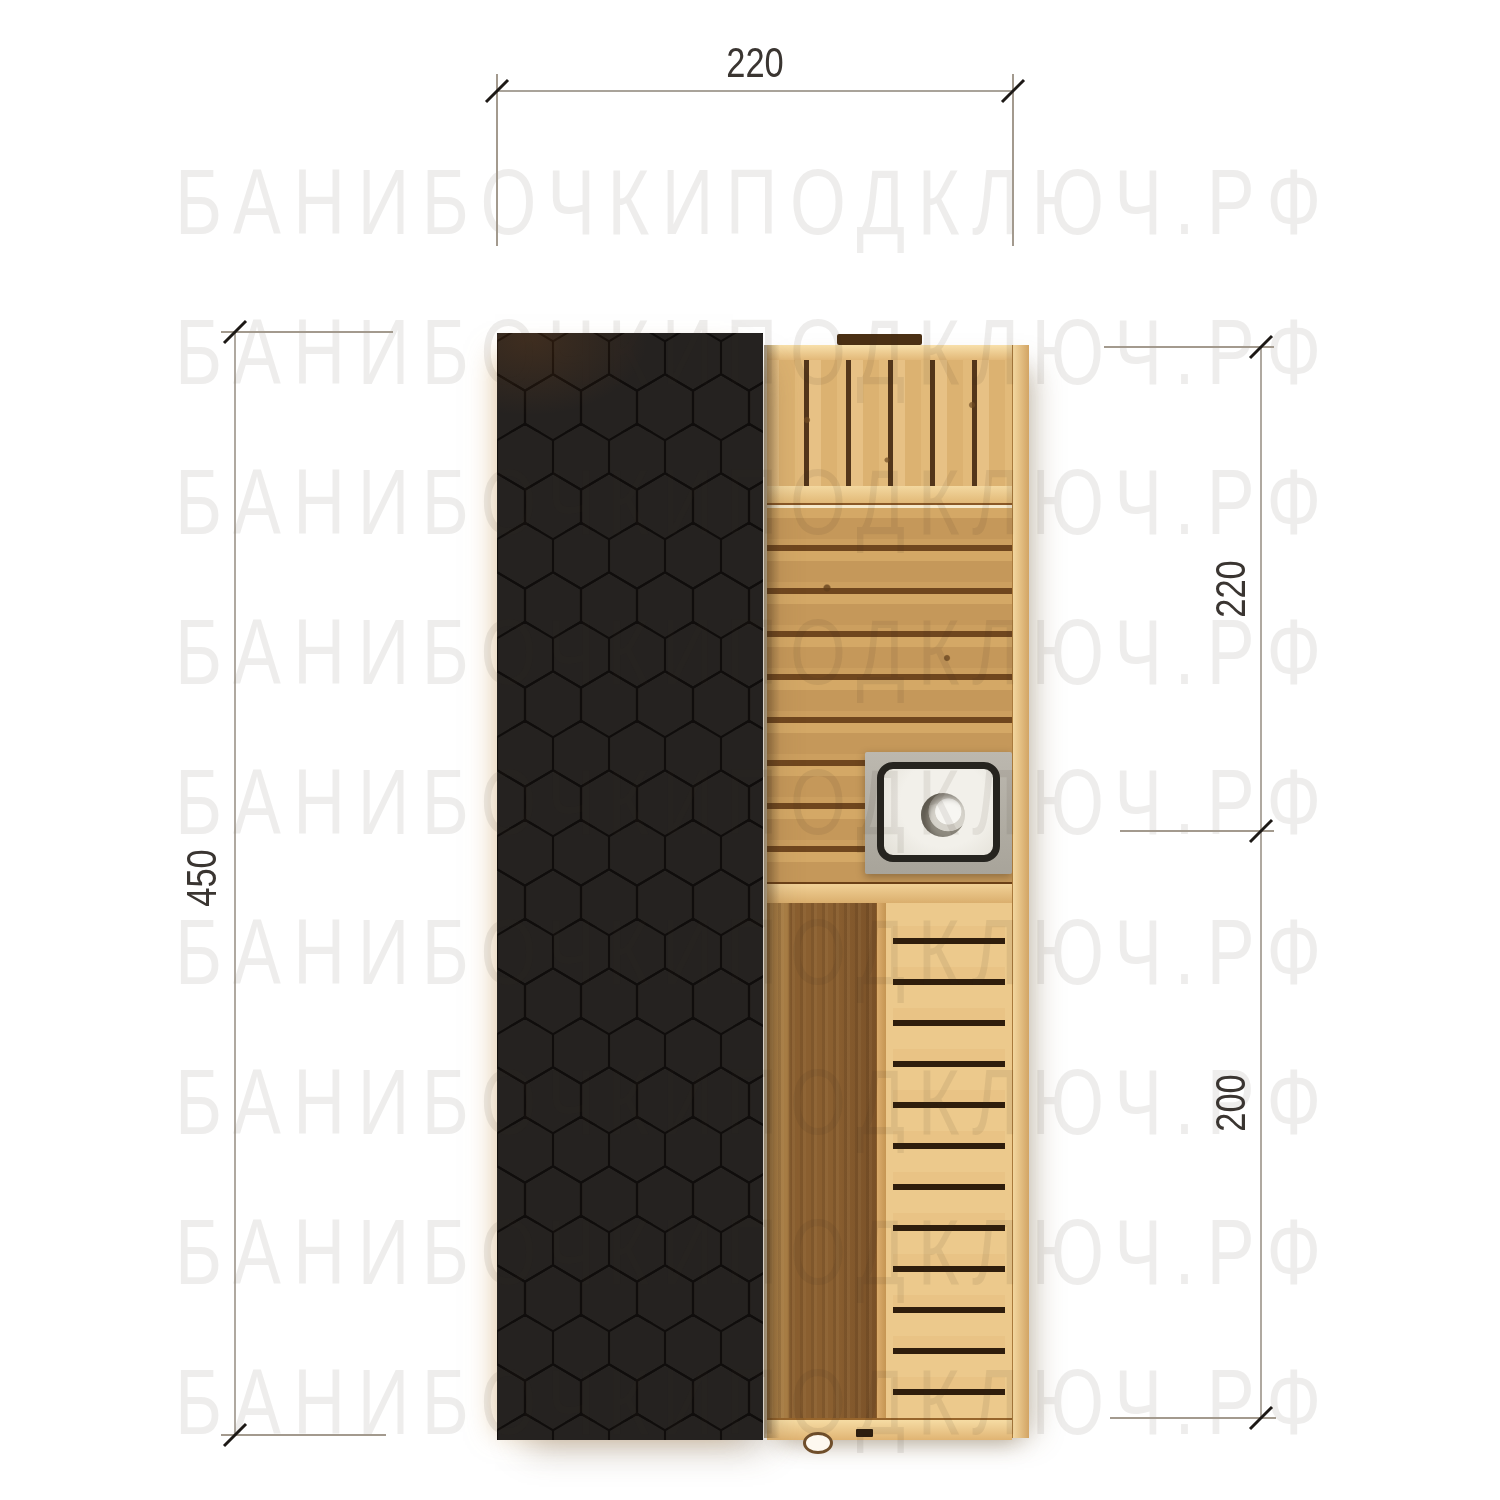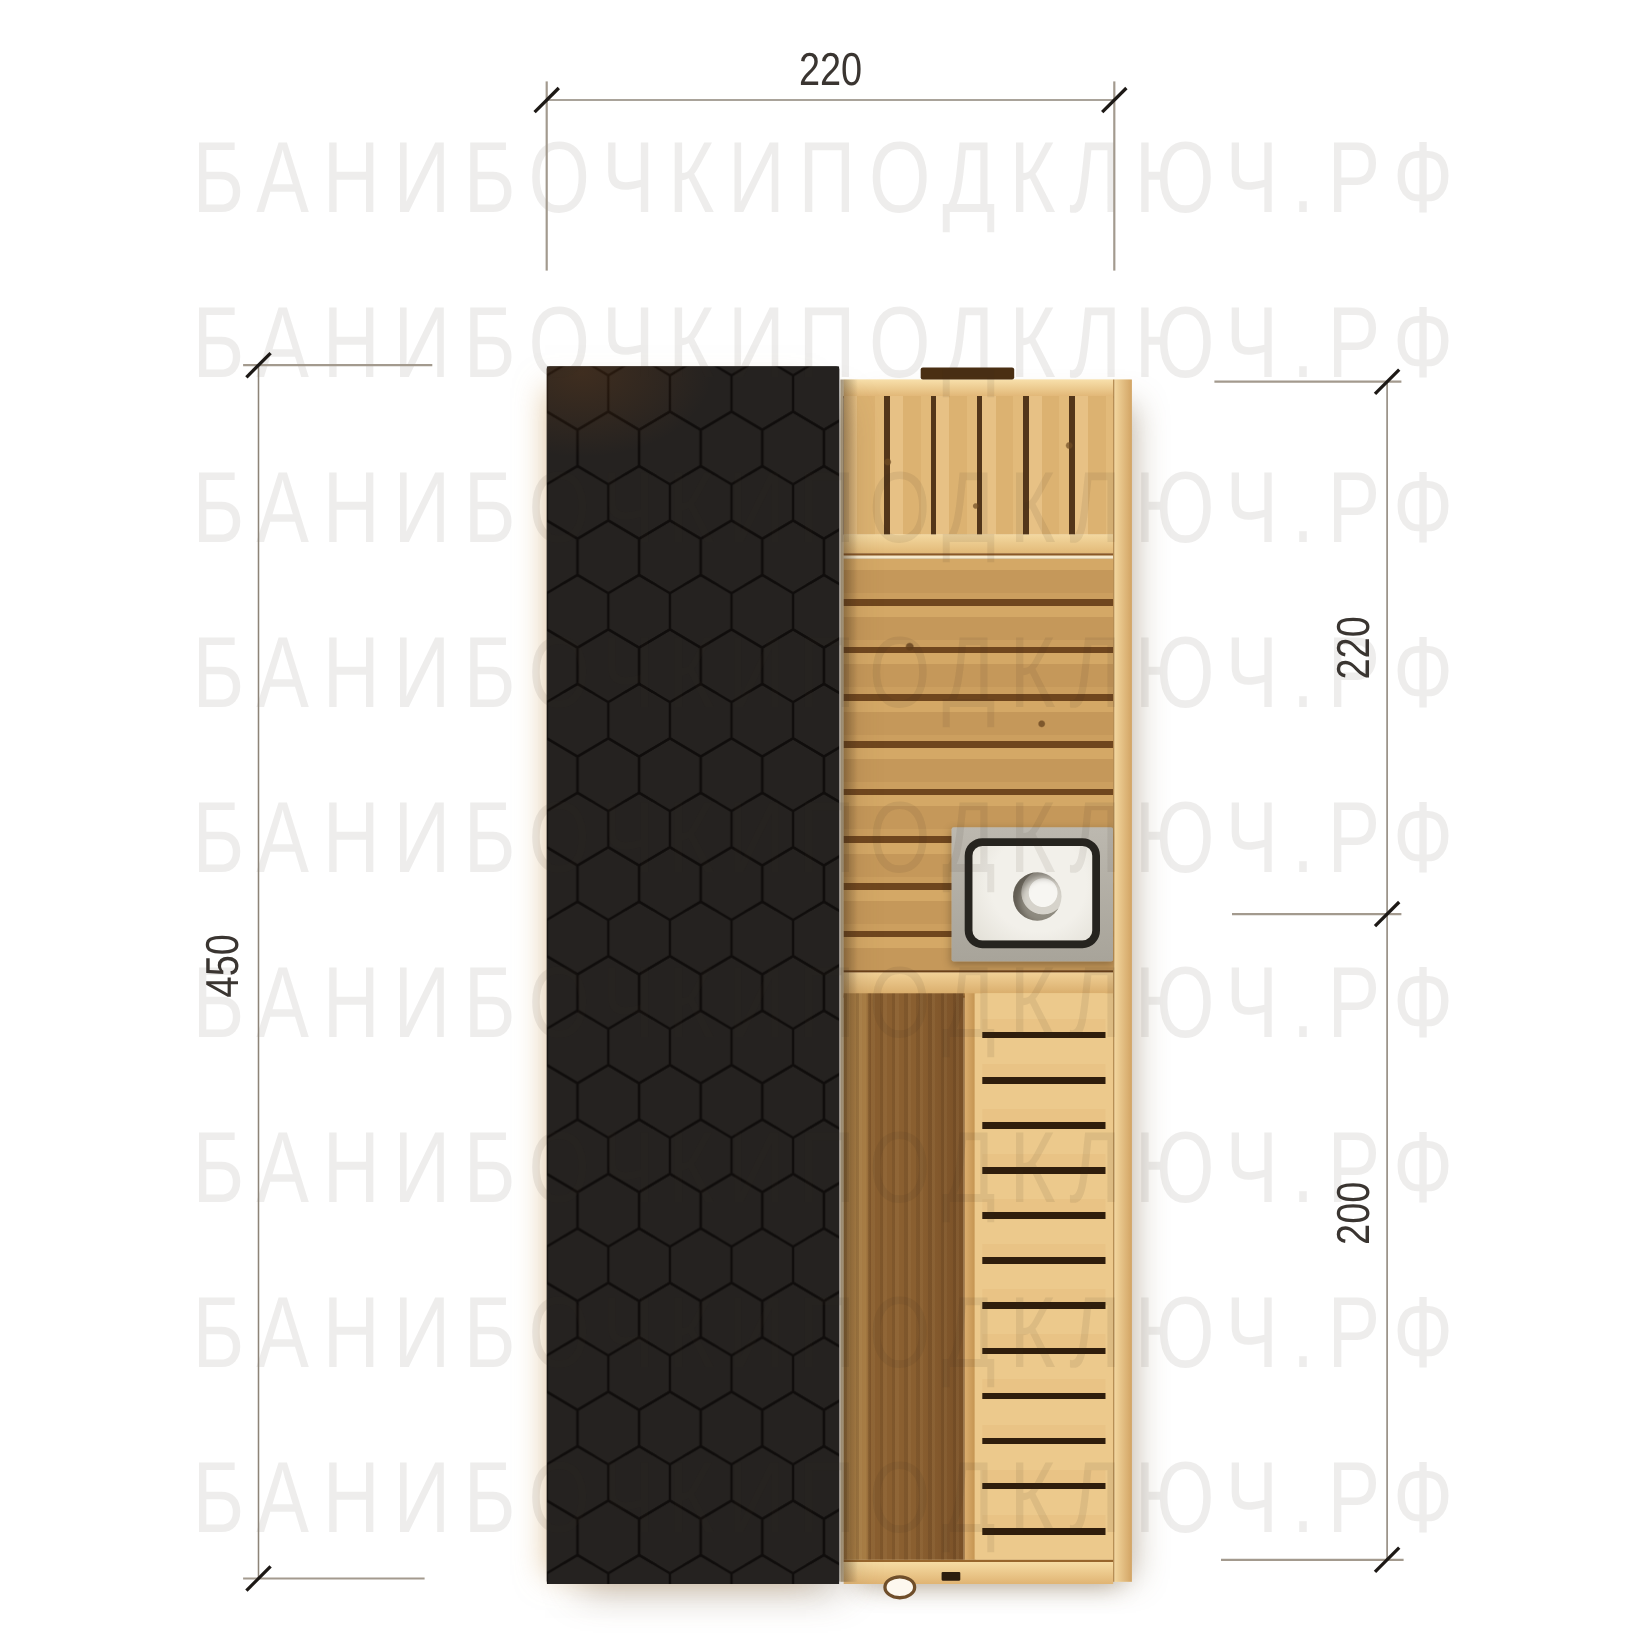--- a/index.html
+++ b/index.html
@@ -1,19 +1,19 @@
 <!DOCTYPE html>
 <html><head>
 <meta charset="utf-8">
 <style>
   html,body{margin:0;padding:0;background:#fff;}
   #stage{position:relative;width:1500px;height:1500px;background:#ffffff;overflow:hidden;
          font-family:"Liberation Sans",sans-serif;}
   
-  .wm-layer{position:absolute;inset:0;z-index:3;pointer-events:none;}
+  .wm-layer{position:absolute;inset:0;z-index:3;pointer-events:none;margin-top:40px;}
   .wm-row{position:absolute;left:175px;white-space:nowrap;font-size:92px;line-height:92px;
           font-weight:400;letter-spacing:16px;color:rgba(56,45,32,0.085);
           transform:scaleX(0.78);transform-origin:left top;}
   
   .roof{position:absolute;left:497px;top:333px;width:266px;height:1107px;background:#252220;
         border-radius:3px;z-index:2;
         box-shadow:-16px 6px 26px -14px rgba(205,160,95,0.55),16px 20px 34px -14px rgba(100,75,45,0.40);}
   .roof svg{position:absolute;inset:0;width:100%;height:100%;display:block;}
   .roof-glow{position:absolute;inset:0;border-radius:3px;
         background:radial-gradient(170px 110px at 12% 0.5%, rgba(198,105,28,0.16), rgba(198,105,28,0) 70%);}
@@ -61,21 +61,21 @@
          background:linear-gradient(90deg,#dcae6e,#c2924f);border-left:1px solid #8a5c28;}
   .slatfloor{position:absolute;left:122px;top:558px;width:126px;height:515px;background:#ecc98c;}
   .slatfloor .slats{position:absolute;left:7px;right:7px;top:0;bottom:6px;
          background:repeating-linear-gradient(180deg,#ecc98c 0 23px,#e9c385 23px 35px,#2f1d0c 35px 41px);}
   .bottom-wall{position:absolute;left:3px;top:1073px;width:245px;height:20px;
          background:linear-gradient(#f6dca4,#e0b473);border-top:2px solid #97652c;}
   .handle{position:absolute;left:39px;top:1087px;width:24px;height:16px;border:3px solid #6f4e2a;
          border-radius:50%;background:#fdf8ef;}
   .latch{position:absolute;left:92px;top:1084px;width:17px;height:8px;background:#2c1d0e;border-radius:1px;}
   
-  .dims{position:absolute;inset:0;z-index:4;pointer-events:none;}
+  .dims{position:absolute;inset:0;z-index:4;pointer-events:none;border-radius:10px;}
   .dim-text{position:absolute;color:#3a3531;font-size:42px;line-height:46px;width:200px;height:46px;
             text-align:center;transform:scaleX(0.82);}
   .dim-text.rot{transform:rotate(-90deg) scaleX(0.82);}
 </style>
 </head>
 <body>
 
 <div id="stage">
 
   <div class="floor">

